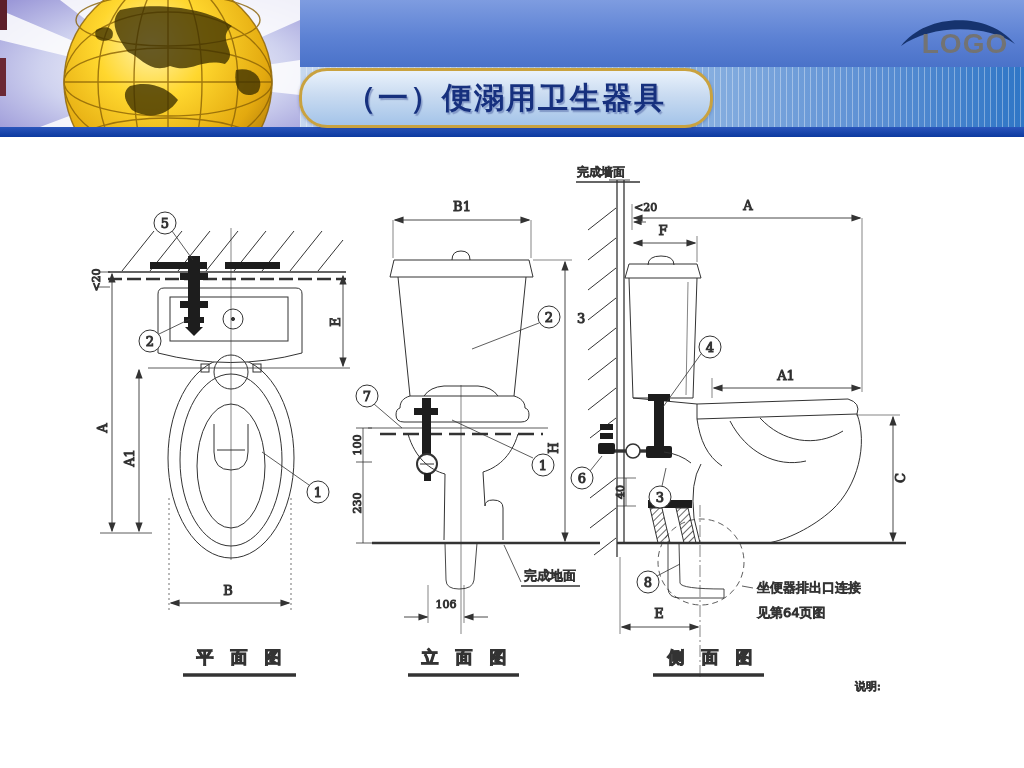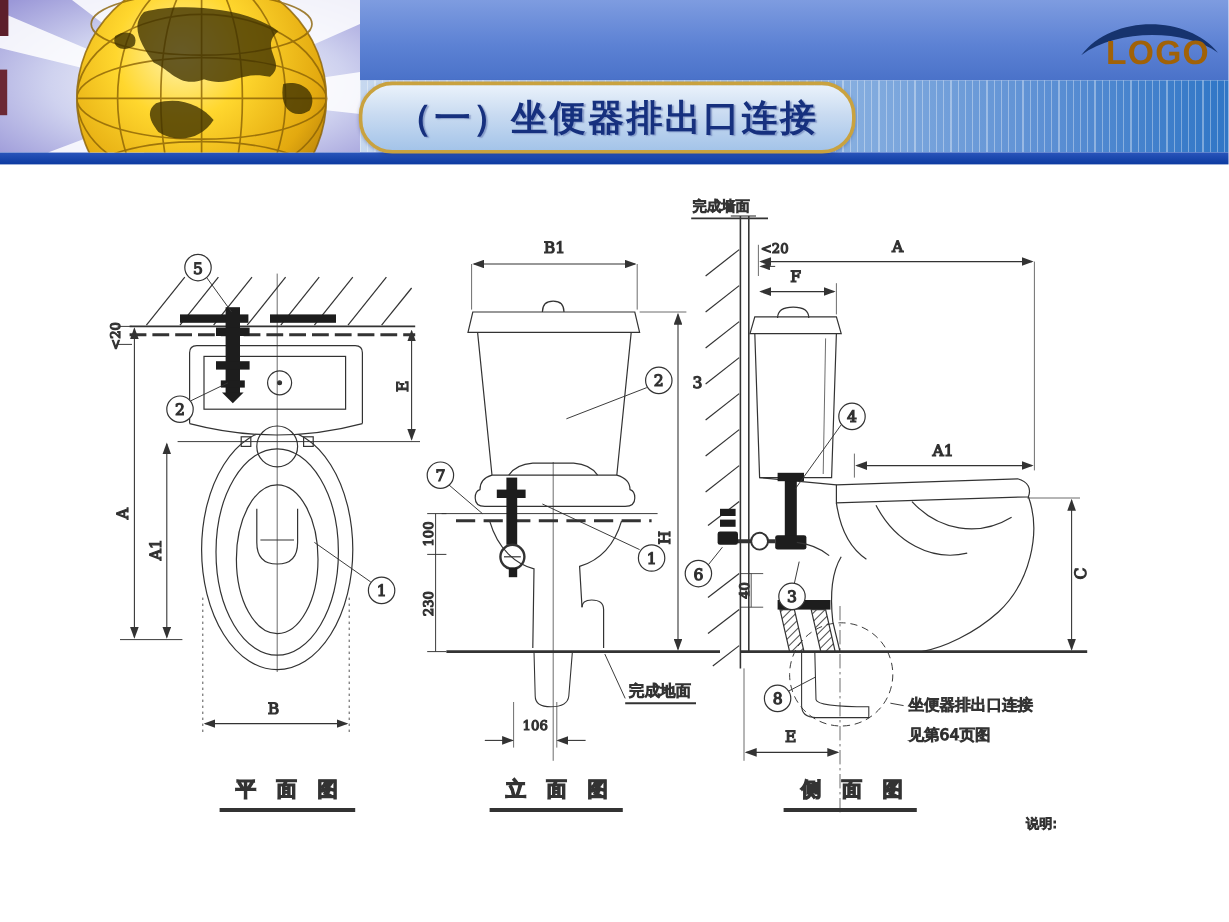--- a/index.html
+++ b/index.html
@@ -19,21 +19,21 @@
   .banner{position:absolute;left:299px;top:68px;width:408px;height:54px;
           border:3px solid #c9a23f;border-radius:28px;
           background:linear-gradient(180deg,#eaf2fb 0%,#c9dbf1 45%,#a4c4e9 100%);
           display:flex;align-items:center;justify-content:center;
           box-shadow:0 1px 3px rgba(30,50,120,.35);}
   .banner-title{font-family:"DejaVu Serif","Liberation Serif",serif;
           font-size:30px;font-weight:bold;color:#16307e;letter-spacing:2px;
           text-shadow:1.5px 1.5px 1px rgba(90,110,170,.55);white-space:nowrap;}
   .logo-box{position:absolute;left:897px;top:6px;width:120px;height:58px;}
   .logo-text{position:absolute;left:18px;top:22px;width:100px;text-align:center;
-          color:#a16207;font-weight:bold;font-size:28px;letter-spacing:1px;
+          color:#737373;font-weight:bold;font-size:28px;letter-spacing:1px;
           font-family:"Liberation Sans",sans-serif;}
   
   .sheet{position:absolute;left:0;top:0;width:1024px;height:768px;}
   svg text{fill:#222;}
   .dim{font-family:"DejaVu Serif","Liberation Serif",serif;font-size:13px;}
   .dims{font-family:"DejaVu Serif","Liberation Serif",serif;font-size:11px;}
   .cjk{font-family:"DejaVu Sans","Liberation Sans",sans-serif;font-size:13px;fill:#111;}
   .cap{font-family:"DejaVu Serif","Liberation Serif",serif;font-size:17px;font-weight:bold;fill:#111;}
   .callout-num{font-family:"DejaVu Serif","Liberation Serif",serif;font-size:13px;}
 </style>
@@ -87,21 +87,21 @@
         <g fill="#3d3000" opacity="0.78">
           <path d="M120,10 C150,2 205,6 232,26 C215,40 240,52 225,64 C200,58 192,74 170,66 C150,74 142,58 128,52 C118,38 108,22 120,10 Z"></path>
           <path d="M236,70 C252,66 266,78 258,92 C246,100 232,92 236,70 Z"></path>
           <path d="M130,86 C150,80 168,88 178,100 C168,116 148,120 132,110 C124,100 122,92 130,86 Z"></path>
           <path d="M96,30 C106,24 116,28 112,38 C104,44 92,40 96,30 Z"></path>
         </g>
       </svg>
     </div>
 
     <div class="banner">
-      <span class="banner-title">（一）坐便器排出口连接</span>
+      <span class="banner-title">（一）便溺用卫生器具</span>
     </div>
 
     <div class="logo-box">
       <svg width="120" height="58" viewBox="0 0 120 58" style="position:absolute;left:0;top:0;">
         <path d="M4,40 C30,6 92,6 118,38 C90,18 34,18 4,40 Z" fill="#16336e"></path>
       </svg>
       <div class="logo-text">LOGO</div>
     </div>
   </div>
 

